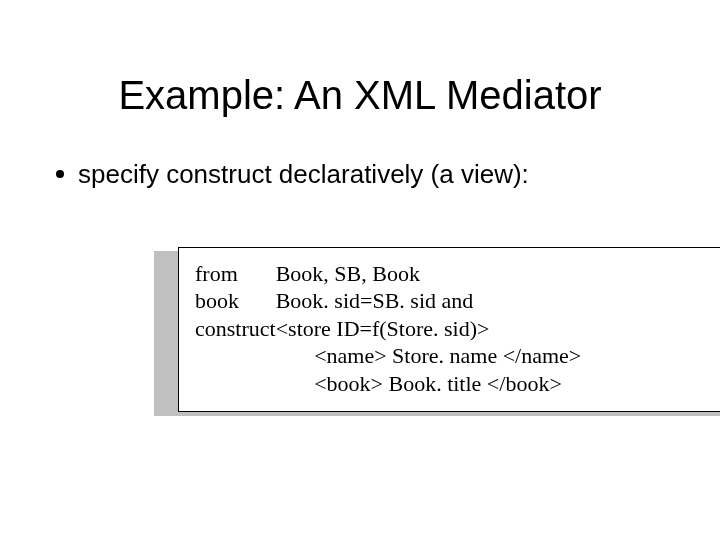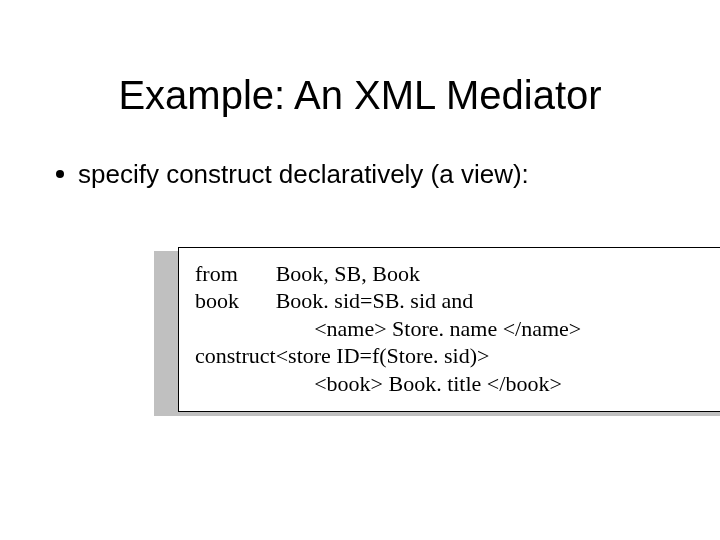--- a/index.html
+++ b/index.html
@@ -98,26 +98,26 @@
         <tbody>
             <tr>
           <td class="kw">from</td>
           <td>Book,  SB,  Book</td>
         </tr>
         <tr>
           <td class="kw">book</td>
           <td>Book. sid=SB. sid and</td>
         </tr>
         <tr>
+          <td class="kw">construct</td>
+          <td>&lt;store ID=f(Store. sid)&gt;</td>
+        </tr>
+        <tr>
           <td class="kw"></td>
           <td>&nbsp;&nbsp;&nbsp;&nbsp;&nbsp;&nbsp;&nbsp;&lt;name&gt; Store. name &lt;/name&gt;</td>
-        </tr>
-        <tr>
-          <td class="kw">construct</td>
-          <td>&lt;store ID=f(Store. sid)&gt;</td>
         </tr>
         <tr>
           <td class="kw"></td>
           <td>&nbsp;&nbsp;&nbsp;&nbsp;&nbsp;&nbsp;&nbsp;&lt;book&gt; Book. title &lt;/book&gt;</td>
         </tr>
       </tbody>
         </table>
     </div>
   </div>
 

